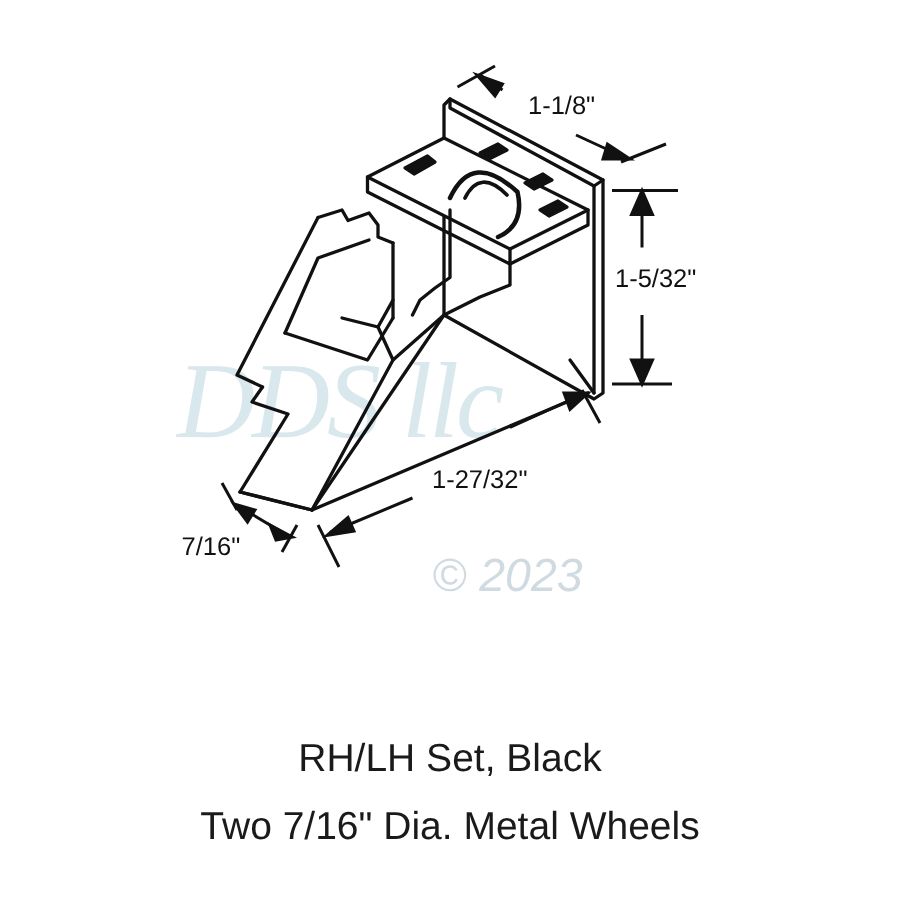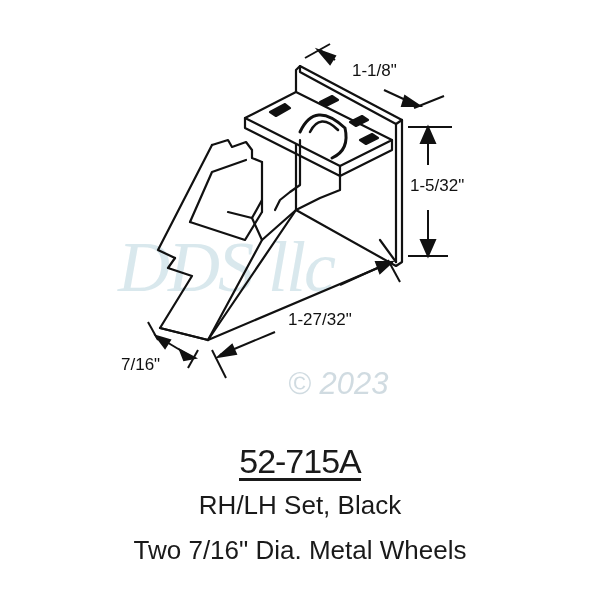--- a/index.html
+++ b/index.html
@@ -91,16 +91,15 @@
       <polygon points="195,358 180,350 184,360"></polygon>
       <line x1="188" y1="368" x2="198" y2="350"></line>
     </g>
   </svg>
 
   <div class="dim" style="left:352px; top:62px;">1-1/8"</div>
   <div class="dim" style="left:410px; top:177px;">1-5/32"</div>
   <div class="dim" style="left:288px; top:311px;">1-27/32"</div>
   <div class="dim" style="left:121px; top:356px;">7/16"</div>
 
-  <div class="caption part-no"><span>52-715A</span></div>
   <div class="caption line1">RH/LH Set, Black</div>
   <div class="caption line2">Two 7/16" Dia. Metal Wheels</div>
 </div>
 
 </body></html>

